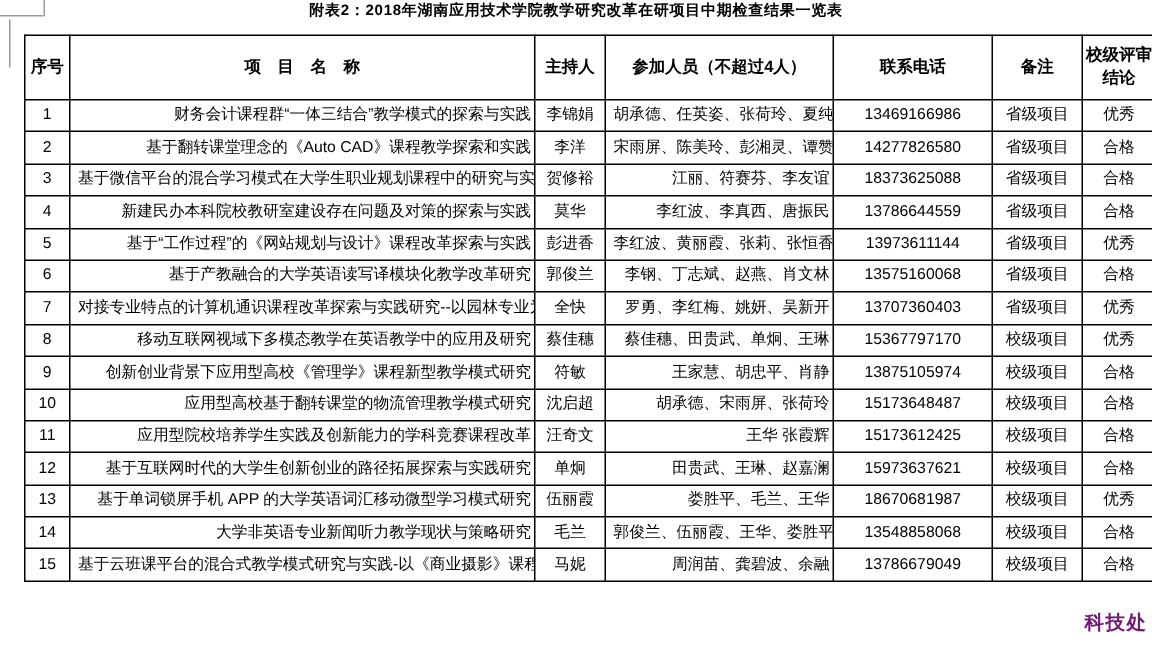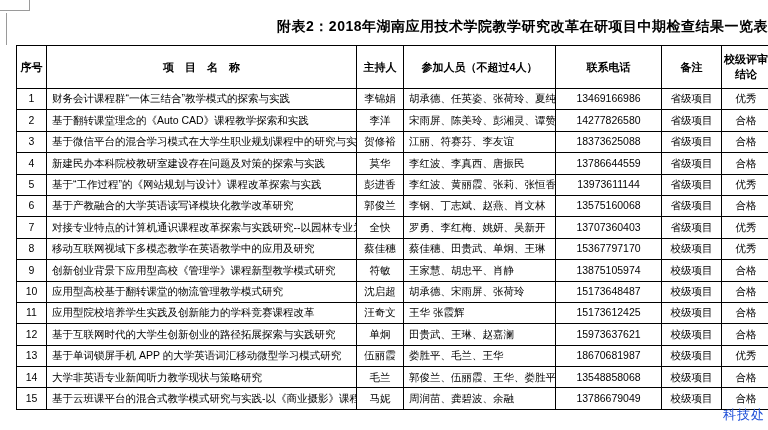--- a/index.html
+++ b/index.html
@@ -5,41 +5,41 @@
   html,body { margin:0; padding:0; }
   body {
     width:768px; height:430px; background:#ffffff; position:relative; overflow:hidden;
     font-family:"Liberation Sans","DejaVu Sans",sans-serif; color:#000;
   }
   .corner { position:absolute; left:0; top:0; width:40px; height:50px; }
   .corner .h  { position:absolute; left:0;  top:10px; width:29px; height:1px; background:#9a9a9a; }
   .corner .v1 { position:absolute; left:29px; top:0;  width:1px; height:11px; background:#9a9a9a; }
   .corner .v2 { position:absolute; left:6px; top:13px; width:1px; height:32px; background:#9a9a9a; }
   .title {
-    margin:18px 0 9px 0; text-align:right;
-    font-size:14px; font-weight:bold; letter-spacing:0.5px;
+    margin:0 0 9px 0; text-align:center;
+    font-size:10px; font-weight:bold; letter-spacing:0.5px;
   }
   table.results {
     border-collapse:collapse; table-layout:fixed;
     margin-left:16px; width:754px;
   }
   .results th, .results td {
     border:1px solid #000; padding:1px 2px; overflow:hidden;
   }
   .results th {
     font-size:11px; font-weight:bold; height:40px; line-height:1.35; text-align:center;
     padding:1px 1px;
   }
   .results td {
     font-size:10.5px; height:18.4px; line-height:1.1; text-align:center; white-space:nowrap;
   }
-  .results td.left { text-align:left; padding-left:5px; }
+  .results td.left { text-align:right; padding-left:5px; }
   .watermark {
     position:absolute; right:3px; top:406px;
-    font-size:13px; font-weight:normal; color:#1d4ed8; letter-spacing:1px;
+    font-size:13px; font-weight:bold; color:#701a75; letter-spacing:1px;
   }
 </style>
 </head>
 <body>
 
 <div class="corner">
   <div class="h"></div>
   <div class="v1"></div>
   <div class="v2"></div>
 </div>

